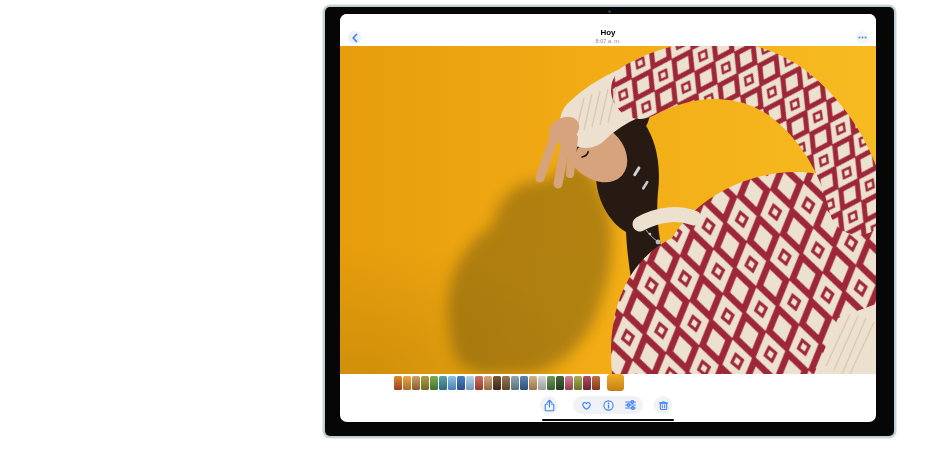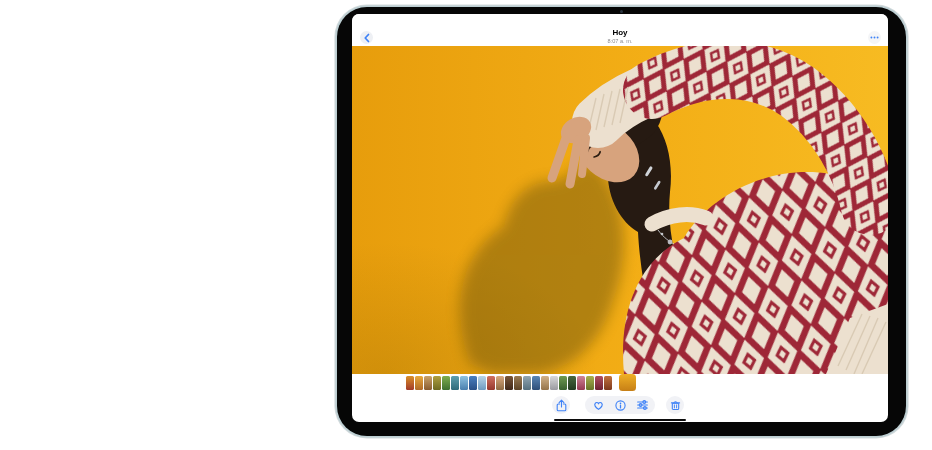--- a/index.html
+++ b/index.html
@@ -5,22 +5,22 @@
   :root{
     --icon_blue:#3e82f7; --button_bg:#f1f2f6; --subtitle_gray:#8a8a8e;
     --sweater_cream:#ece0cf; --sweater_red:#9e2737; --skin:#d7a37d; --hair:#261a12;
     --photo_shadow:#6d5508; --home:#0c0c0c; --bezel:#060606; --rim:#bcced2;
     --photo_left:#e79d0c; --photo_right:#f7bb22;
   }
   *{margin:0;padding:0;box-sizing:border-box;}
   html,body{background:#fff;}
   .stage{position:relative;width:932px;height:450px;background:#fff;overflow:hidden;
     font-family:"Liberation Sans",sans-serif;}
-  .ipad{position:absolute;left:337px;top:7px;width:569px;height:429px;background:var(--bezel);
-    border-radius:30px;box-shadow:0 0 0 1.6px var(--rim),0 0 0 2.6px rgba(127,150,156,.35);}
+  .ipad{position:absolute;left:325px;top:7px;width:569px;height:429px;background:var(--bezel);
+    border-radius:5px;box-shadow:0 0 0 1.6px var(--rim),0 0 0 2.6px rgba(127,150,156,.35);}
   .camera{position:absolute;left:283px;top:3px;width:3px;height:3px;border-radius:50%;
     background:#2a3440;}
   .screen{position:absolute;left:15px;top:7px;width:536px;height:408px;background:#fff;
     border-radius:7px;overflow:hidden;}
   
   .statusbar{position:absolute;top:0;left:0;right:0;height:16px;font-size:6.2px;
     font-weight:600;color:#000;}
   .sb-left{position:absolute;left:7px;top:4px;display:flex;gap:6px;align-items:center;}
   .sb-right{position:absolute;right:7px;top:3px;display:flex;gap:3px;align-items:center;}
   .grabber{position:absolute;top:8px;left:0;right:0;text-align:center;font-size:5px;

